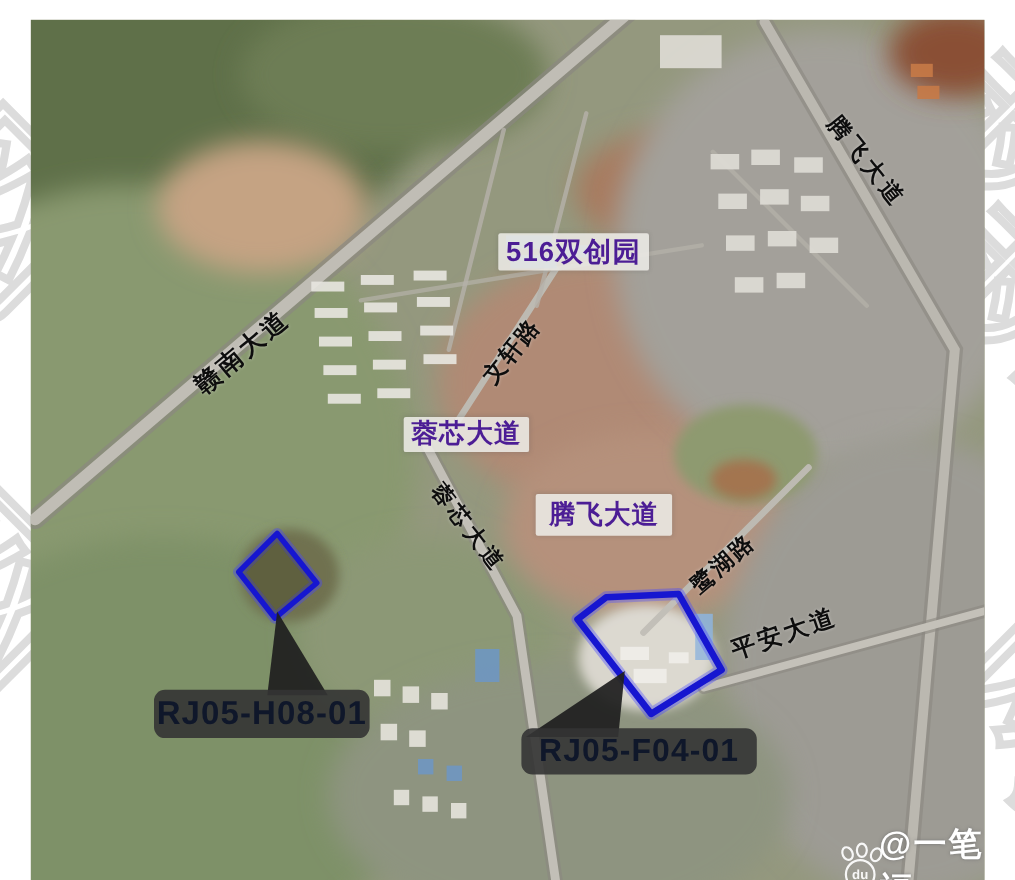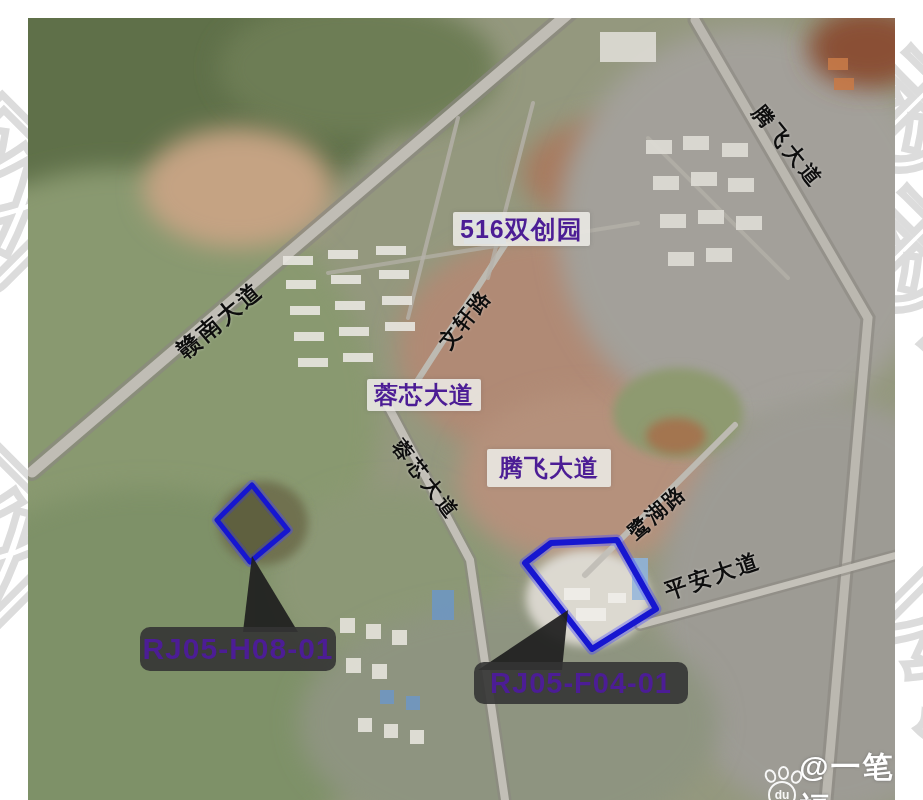--- a/index.html
+++ b/index.html
@@ -26,21 +26,21 @@
     font-weight:bold;letter-spacing:1px;text-align:right;
     padding:1px 7px;border-radius:2px;white-space:nowrap;z-index:6;
     box-shadow:0 0 4px rgba(90,90,90,0.25);
   }
   .lbl-516{left:425px;top:194px;font-size:25px;line-height:32px;}
   .lbl-admin{left:507px;top:320px;font-size:24px;line-height:30px;}
   .lbl-longhu{left:339px;top:361px;font-size:24px;line-height:30px;}
   .lbl-park{left:459px;top:431px;font-size:24px;line-height:34px;padding:2px 12px;}
   
   .parcel-label{
-    position:absolute;background:rgba(52,52,52,0.9);color:#4c1d95;
+    position:absolute;background:rgba(52,52,52,0.9);color:#0f172a;
     font-weight:bold;text-align:center;border-radius:10px;
     white-space:nowrap;z-index:6;letter-spacing:1px;
   }
   .lbl-h08{left:112px;top:609px;width:196px;font-size:30px;line-height:44px;}
   .lbl-f04{left:446px;top:644px;width:214px;font-size:29px;line-height:42px;}
   
   .road-label{
     position:absolute;color:#0d0d0d;font-weight:bold;white-space:nowrap;z-index:5;
     text-shadow:0 0 3px rgba(255,255,255,0.45);
     transform:translate(-50%,-50%) rotate(var(--rot));

